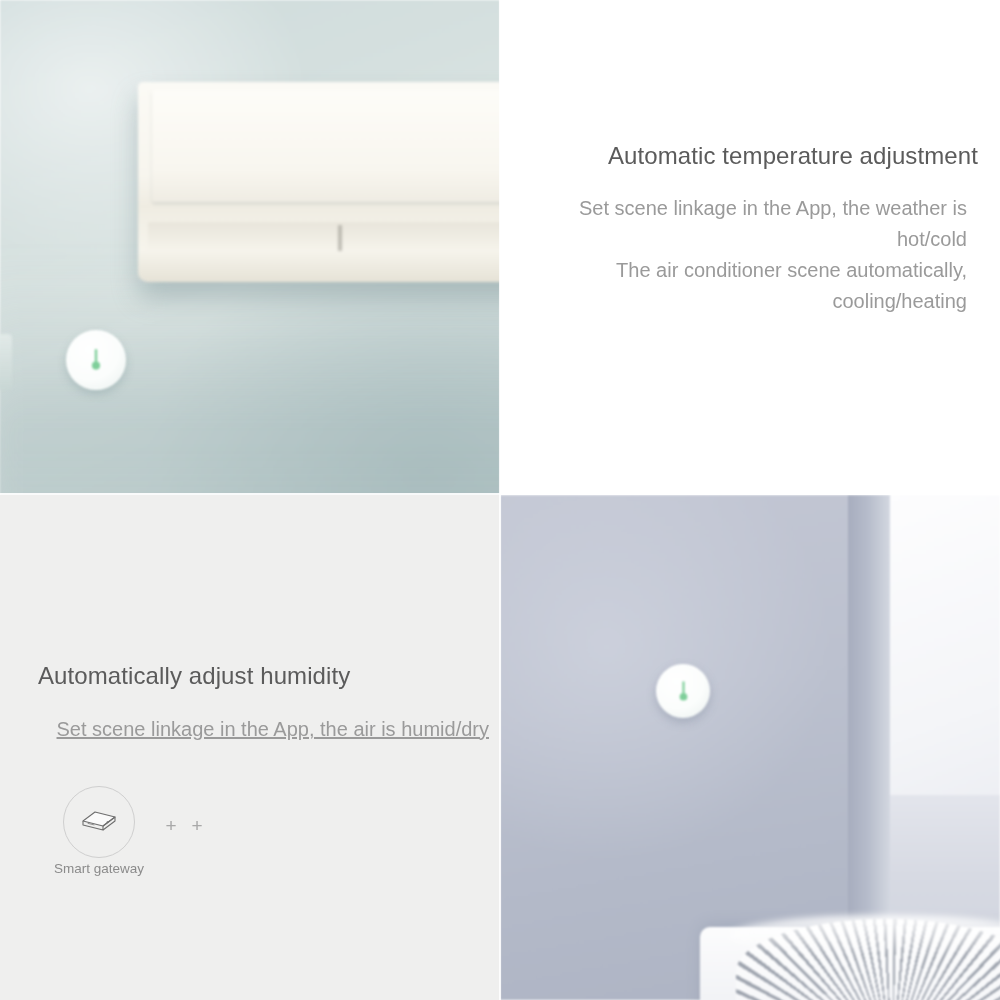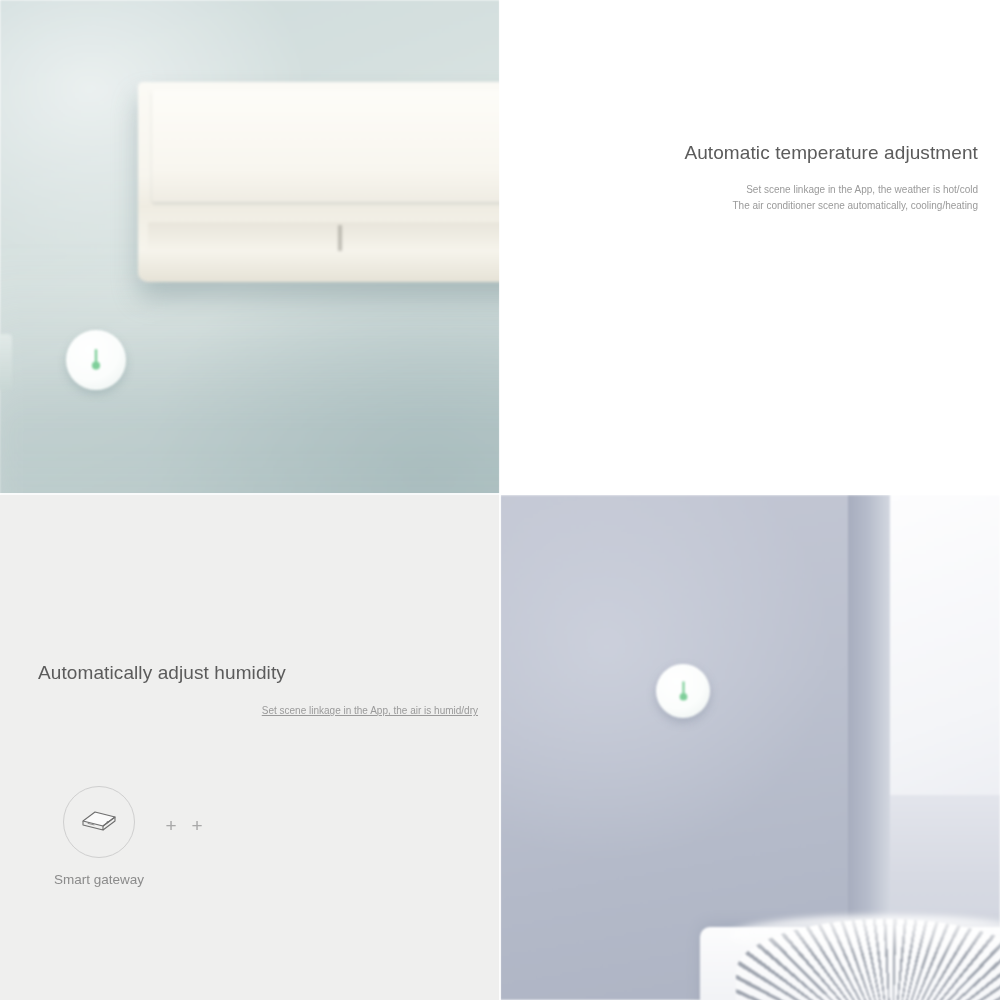--- a/index.html
+++ b/index.html
@@ -159,32 +159,32 @@
     filter: blur(3px);
   }
 
   
   .panel-inner { position: absolute; }
   #temp-inner  { left: 0; top: 0; width: 500px; }
   #humid-inner { left: 0; top: 0; width: 500px; }
 
   .headline {
     color: #5b5b5b;
-    font-size: 19px;
+    font-size: 24px;
     font-weight: 400;
     letter-spacing: 0.1px;
     line-height: 1.2;
     margin: 0;
   }
   .subline {
     color: #9a9a9a;
-    font-size: 10px;
+    font-size: 20px;
     font-weight: 400;
     line-height: 1.55;
-    margin: 0;
+    margin: 11px;
   }
   .ta-right { text-align: right; }
   .ta-left  { text-align: right; }
 
   #temp-headline  { position: absolute; right: 22px; top: 142px; }
   #temp-sub       { position: absolute; right: 22px; top: 182px; width: 460px; }
   #humid-headline { position: absolute; left: 38px; top: 662px; }
   #humid-sub      { position: absolute; left: 38px; top: 703px; width: 440px; }
 
   
@@ -205,21 +205,21 @@
     width: 72px; height: 72px;
     border-radius: 50%;
     border: 1px solid #cfcfcf;
     display: flex;
     align-items: center;
     justify-content: center;
     box-sizing: border-box;
     background: transparent;
   }
   .chain-label {
-    margin-top: 13px;
+    margin-top: 2px;
     color: #8b8b8b;
     font-size: 13.5px;
     line-height: 1.32;
     text-align: center;
     white-space: pre-line;
   }
   .chain-plus {
     width: 26px;
     color: #a8a8a8;
     font-size: 19px;

